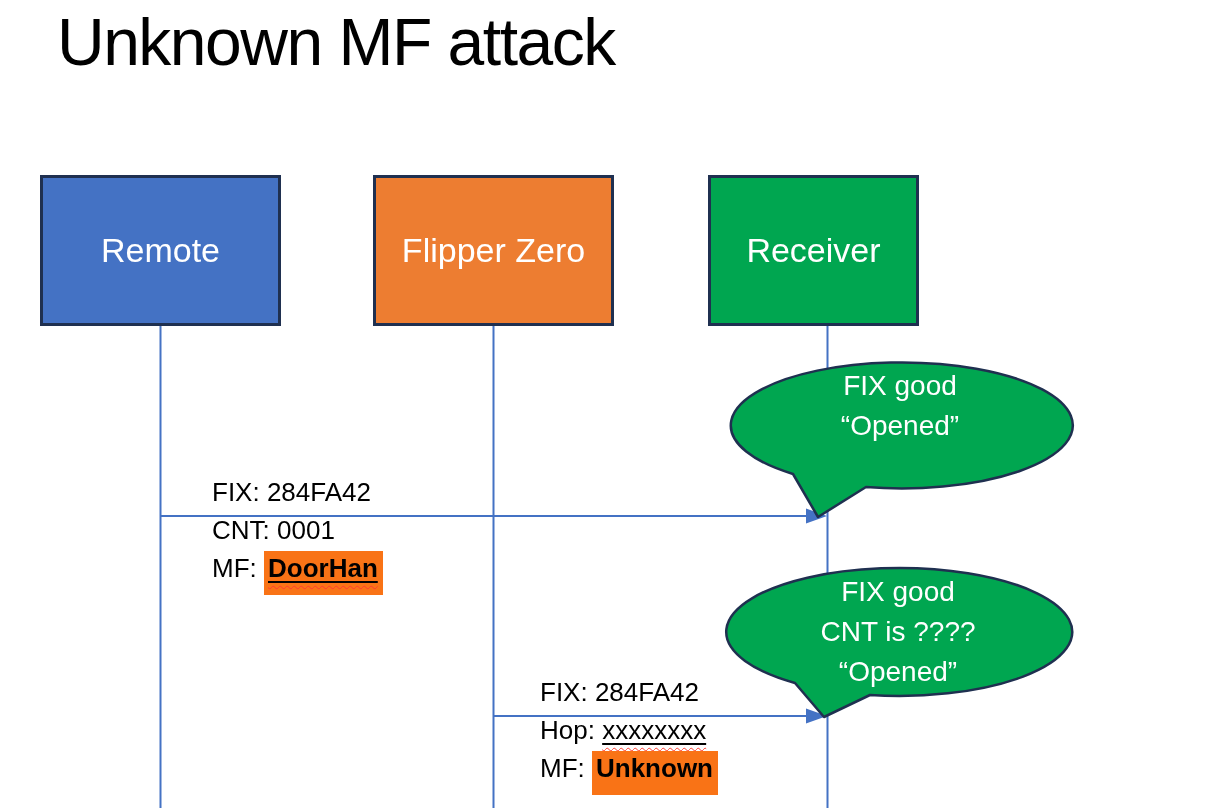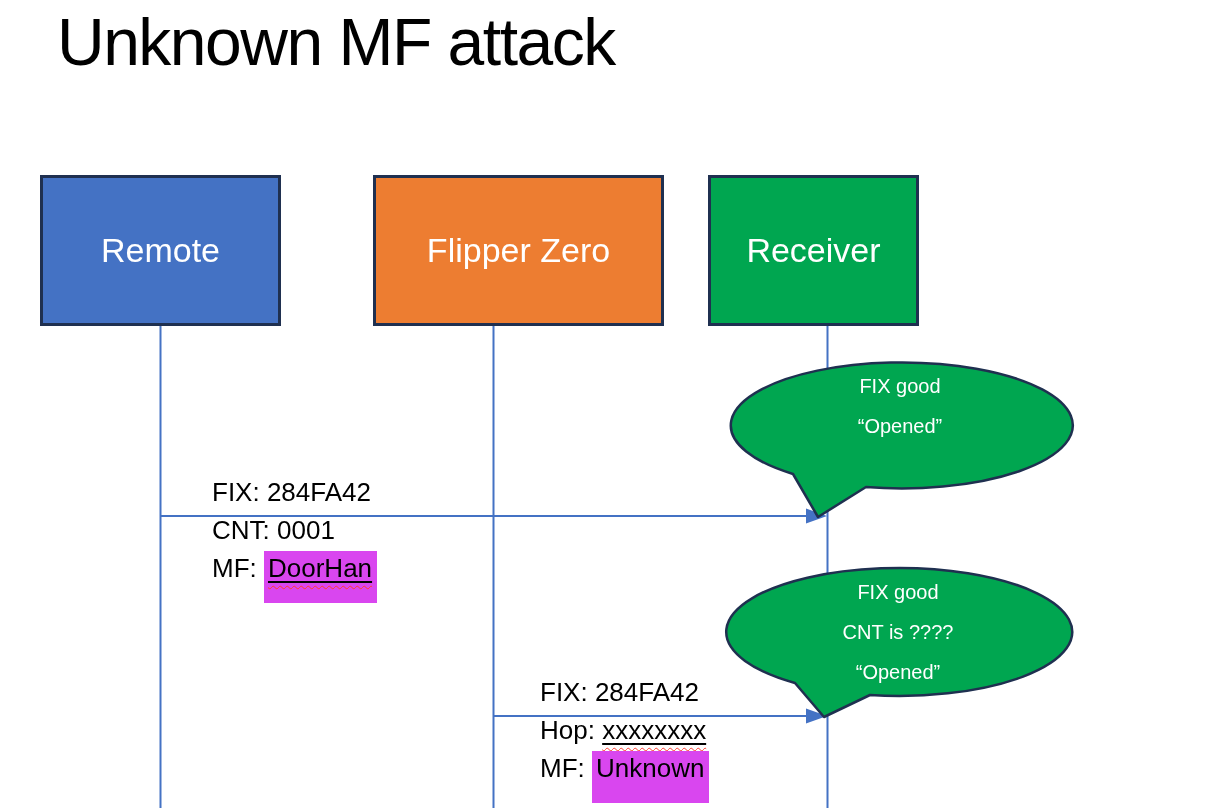--- a/index.html
+++ b/index.html
@@ -10,33 +10,33 @@
   .title{
     position:absolute;left:57px;top:4px;margin:0;
     font-size:66px;font-weight:300;letter-spacing:-1.5px;color:#000;
     font-family:"Liberation Sans","DejaVu Sans",sans-serif;
   }
   .actor{
     position:absolute;top:175px;height:151px;box-sizing:border-box;
     border:3px solid #1F3050;display:flex;align-items:center;justify-content:center;
   }
   .actor-remote{left:40px;width:241px;background:#4472C4;}
-  .actor-flipper{left:373px;width:291px;background:#ED7D31;}
+  .actor-flipper{left:373px;width:241px;background:#ED7D31;}
   .actor-receiver{left:708px;width:211px;background:#00A650;}
   .actor-label{color:#fff;font-size:34px;}
   .diagram-svg{position:absolute;left:0;top:0;width:1216px;height:811px;}
   .msg{position:absolute;font-size:26px;line-height:38px;color:#000;white-space:nowrap;margin-left:40px;}
   .msg1{left:172px;top:473px;}
   .msg2{left:500px;top:673px;}
-  .hl{background:#d946ef;padding:2px 5px 20px 4px;}
+  .hl{background:#f97316;padding:2px 5px 12px 4px;font-weight:bold;}
   .ul{text-decoration:underline solid #000;text-decoration-thickness:2px;text-underline-offset:4px;}
   .squig{text-decoration:underline wavy #FF3B30;text-decoration-thickness:1px;text-underline-offset:8px;}
   .callout-text{
     position:absolute;width:324px;text-align:center;color:#fff;
-    font-size:20px;line-height:40px;
+    font-size:28px;line-height:40px;
   }
   .callout1{left:738px;top:366px;}
   .callout2{left:736px;top:572px;}
 </style>
 </head>
 <body>
 
 <div class="slide">
 
   <h1 class="title">Unknown MF attack</h1>

